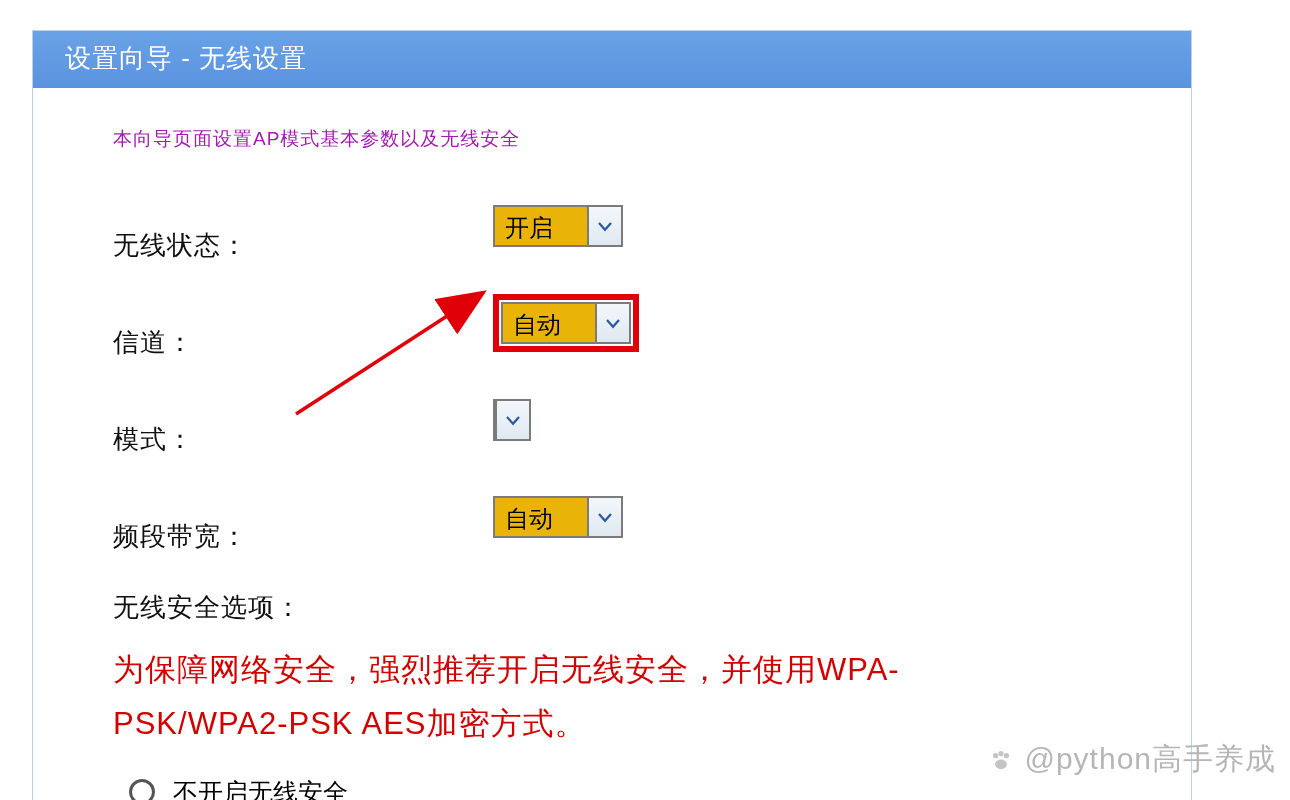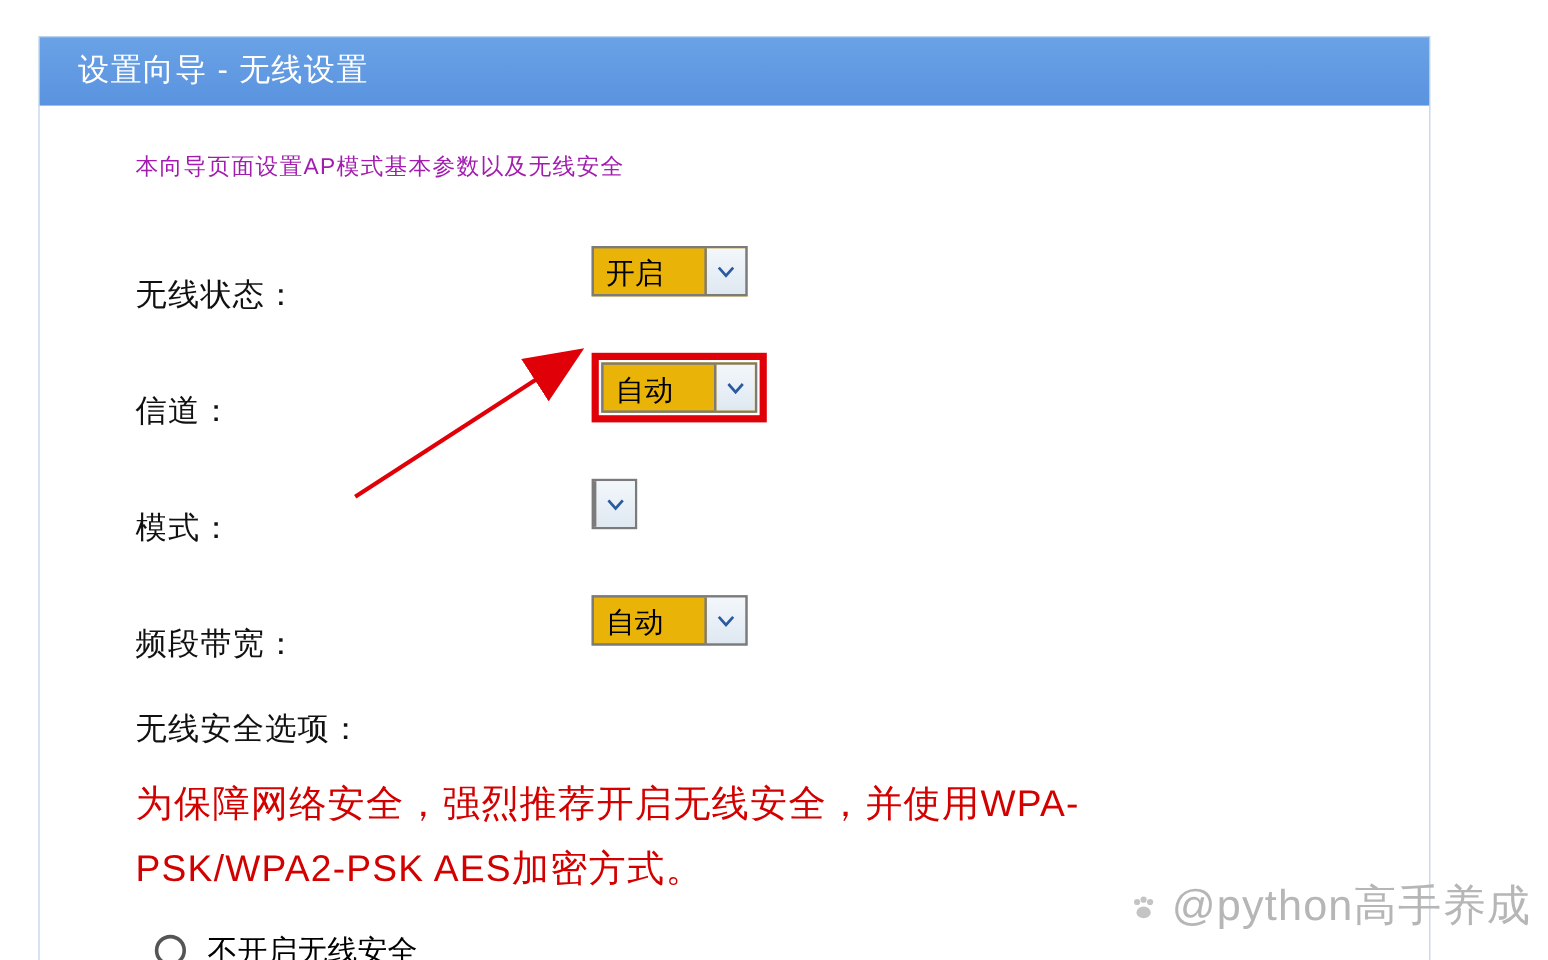--- a/index.html
+++ b/index.html
@@ -127,21 +127,21 @@
     top: 254px;
     width: 240px;
     height: 170px;
     pointer-events: none;
   }
   .watermark {
     position: absolute;
     right: 14px;
     bottom: 20px;
     color: #b6b6b6;
-    font-size: 36px;
+    font-size: 30px;
     display: flex;
     align-items: center;
     gap: 8px;
     letter-spacing: 1px;
   }
   .watermark .paw {
     width: 30px; height: 30px;
     display: inline-flex;
     align-items: center; justify-content: center;
   }

